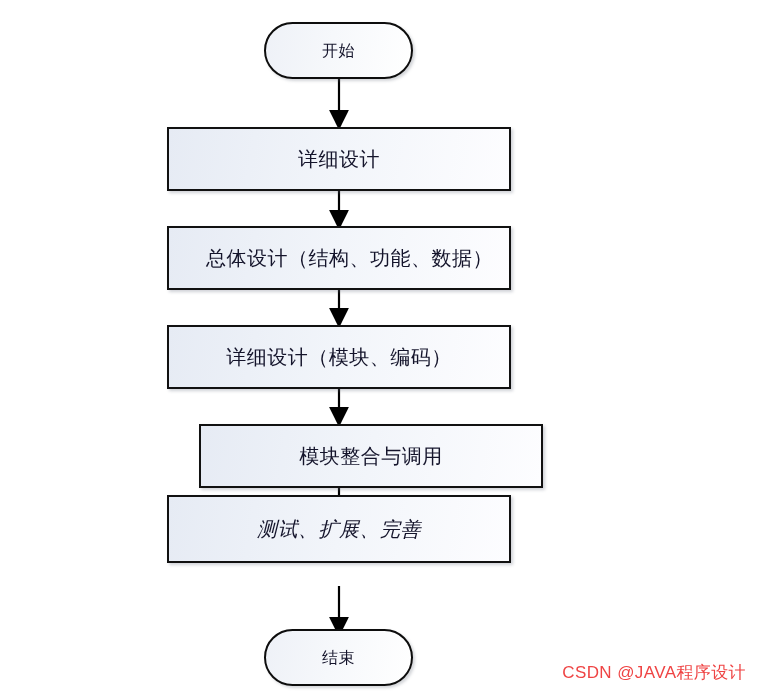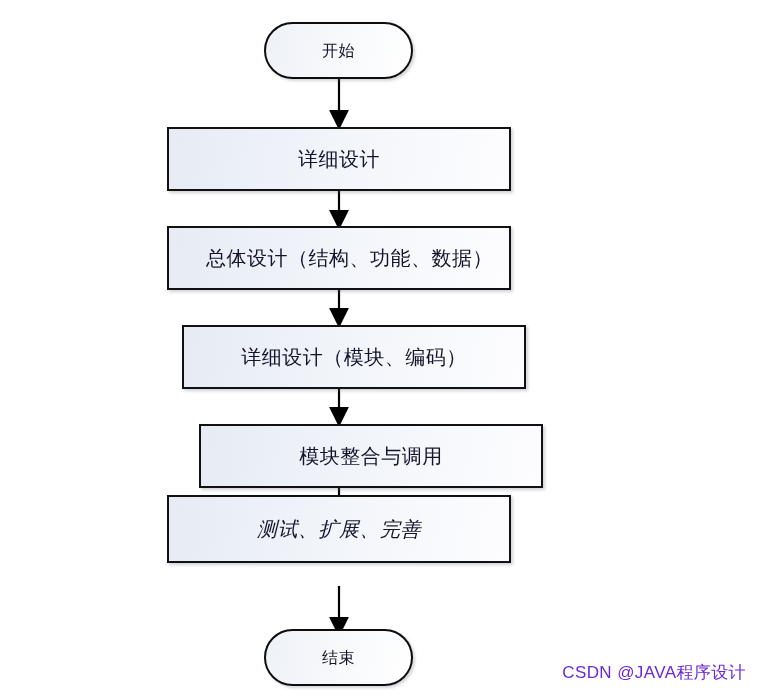--- a/index.html
+++ b/index.html
@@ -69,21 +69,21 @@
     width: 758px;
     height: 696px;
     pointer-events: none;
   }
 
   
   .watermark {
     position: absolute;
     right: 12px;
     bottom: 12px;
-    color: #6d28d9;
+    color: #ef4444;
     font-size: 17px;
     letter-spacing: 0.4px;
     white-space: nowrap;
     user-select: none;
   }
 </style>
 </head>
 <body>
 
 <div id="flowchart">
@@ -113,21 +113,21 @@
   </div>
 
   <div class="node-process" style="left:167px; top:127px; width:344px; height:64px;">
     <span class="node-label">详细设计</span>
   </div>
 
   <div class="node-process" style="left:167px; top:226px; width:344px; height:64px;padding-left:21px;">
     <span class="node-label">总体设计（结构、功能、数据）</span>
   </div>
 
-  <div class="node-process" style="left:182px; top:325px; width:344px; height:64px;">
+  <div class="node-process" style="left:167px; top:325px; width:344px; height:64px;">
     <span class="node-label">详细设计（模块、编码）</span>
   </div>
 
   <div class="node-process" style="left:167px; top:424px; width:344px; height:64px;margin-left:32px;">
     <span class="node-label">模块整合与调用</span>
   </div>
 
   <div class="node-process" style="left:167px; top:495px; width:344px; height:68px;font-style:italic;">
     <span class="node-label">测试、扩展、完善</span>
   </div>

